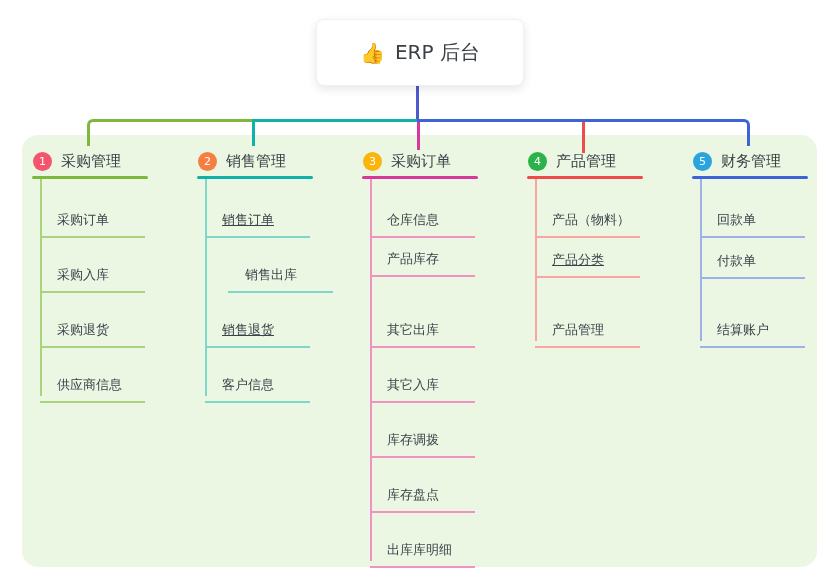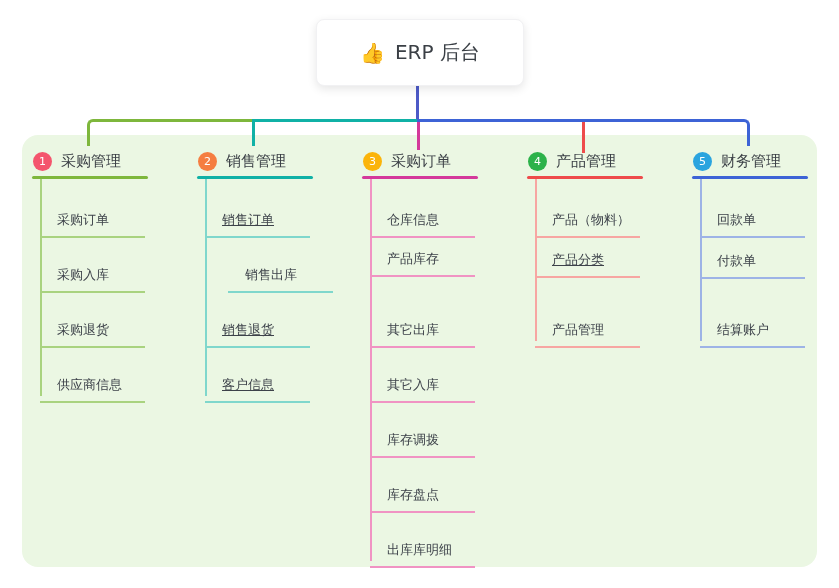--- a/index.html
+++ b/index.html
@@ -76,21 +76,21 @@
       <div class="branch" style="left: 197px;">
         <div class="branch-header">
           <span class="badge" style="background: rgb(245, 126, 65);">2</span>
           <span class="branch-title">销售管理</span>
         </div>
         <div class="branch-underline" style="background: rgb(16, 177, 166);"></div>
         <div class="branch-vline" style="background: rgb(127, 215, 204); height: 217px;"></div>
         <div class="item" style="top: 55px; border-bottom-color: rgb(127, 215, 204); text-decoration: underline;">销售订单</div>
         <div class="item" style="top: 110px; border-bottom-color: rgb(127, 215, 204); margin-left: 23px;">销售出库</div>
         <div class="item" style="top: 165px; border-bottom-color: rgb(127, 215, 204); text-decoration: underline;">销售退货</div>
-        <div class="item" style="top: 220px; border-bottom-color: rgb(127, 215, 204); text-decoration: underline;">客户信息</div>
+        <div class="item" style="top: 220px; border-bottom-color: rgb(127, 215, 204);">客户信息</div>
       </div>
       <div class="branch" style="left: 362px;">
         <div class="branch-header">
           <span class="badge" style="background: rgb(251, 180, 10);">3</span>
           <span class="branch-title">采购订单</span>
         </div>
         <div class="branch-underline" style="background: rgb(212, 57, 155);"></div>
         <div class="branch-vline" style="background: rgb(240, 147, 195); height: 382px;"></div>
         <div class="item" style="top: 55px; border-bottom-color: rgb(240, 147, 195);">仓库信息</div>
         <div class="item" style="top: 94px; border-bottom-color: rgb(240, 147, 195);">产品库存</div>

